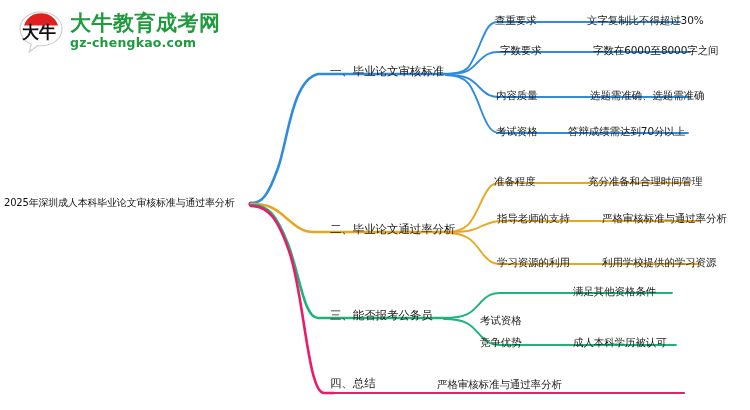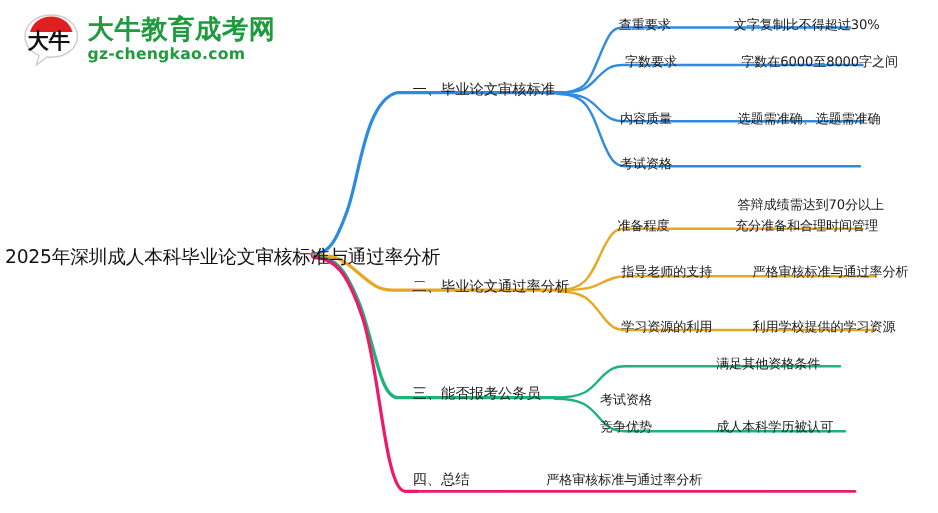--- a/index.html
+++ b/index.html
@@ -69,21 +69,21 @@
 
   
   .node {
     position: absolute;
     white-space: nowrap;
     color: #1a1a1a;
     font-family: "DejaVu Sans", "Liberation Sans", sans-serif;
     line-height: 1;
   }
   #root-node {
-    font-size: 15px;
+    font-size: 10px;
     color: #111111;
     left: 4px;
     top: 198px;
     font-weight: normal;
     letter-spacing: -0.2px;
   }
   .lvl1 {
     font-size: 11.5px;
     color: #1a1a1a;
     letter-spacing: -0.1px;
@@ -149,21 +149,21 @@
   <div class="node lvl2" style="left:495px; top:15px;">查重要求</div>
   <div class="node lvl3" style="left:587px; top:15px;">文字复制比不得超过30%</div>
 
   <div class="node lvl2" style="left:500px; top:45px;">字数要求</div>
   <div class="node lvl3" style="left:593px; top:45px;text-align:center;">字数在6000至8000字之间</div>
 
   <div class="node lvl2" style="left:496px; top:90px;">内容质量</div>
   <div class="node lvl3" style="left:590px; top:90px;">选题需准确、选题需准确</div>
 
   <div class="node lvl2" style="left:496px; top:126px;">考试资格</div>
-  <div class="node lvl3" style="left:590px; top:126px;margin-top:33px;">答辩成绩需达到70分以上</div>
+  <div class="node lvl3" style="left:568px; top:126px;">答辩成绩需达到70分以上</div>
 
   <div class="node lvl1" style="left:330px; top:224px;">二、毕业论文通过率分析</div>
 
   <div class="node lvl2" style="left:494px; top:176px;">准备程度</div>
   <div class="node lvl3" style="left:588px; top:176px;">充分准备和合理时间管理</div>
 
   <div class="node lvl2" style="left:497px; top:213px;">指导老师的支持</div>
   <div class="node lvl3" style="left:602px; top:213px;">严格审核标准与通过率分析</div>
 
   <div class="node lvl2" style="left:497px; top:257px;">学习资源的利用</div>

